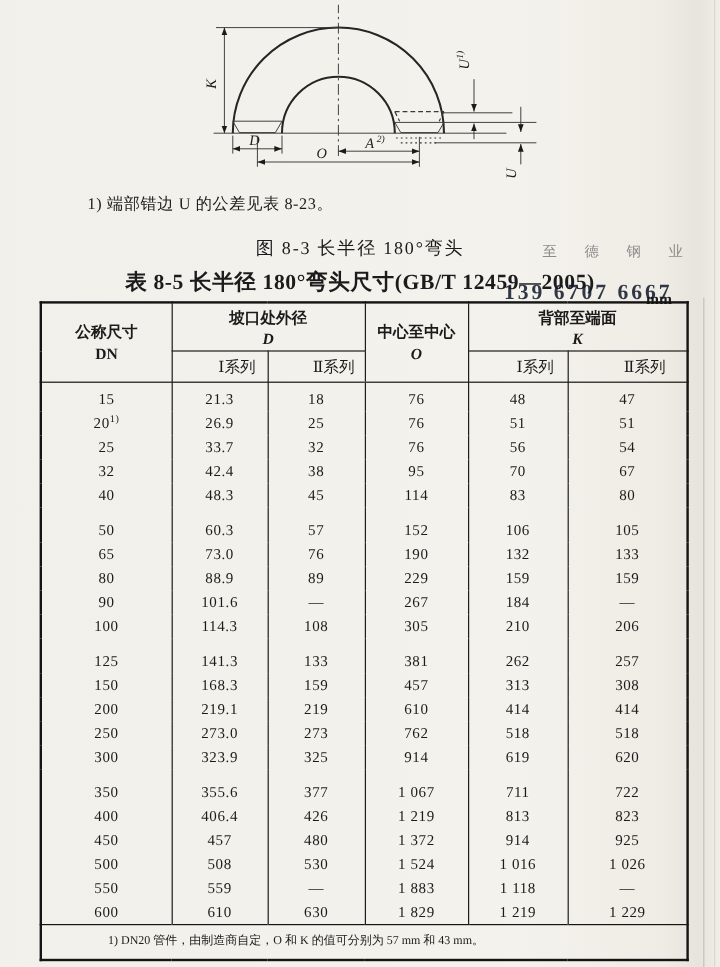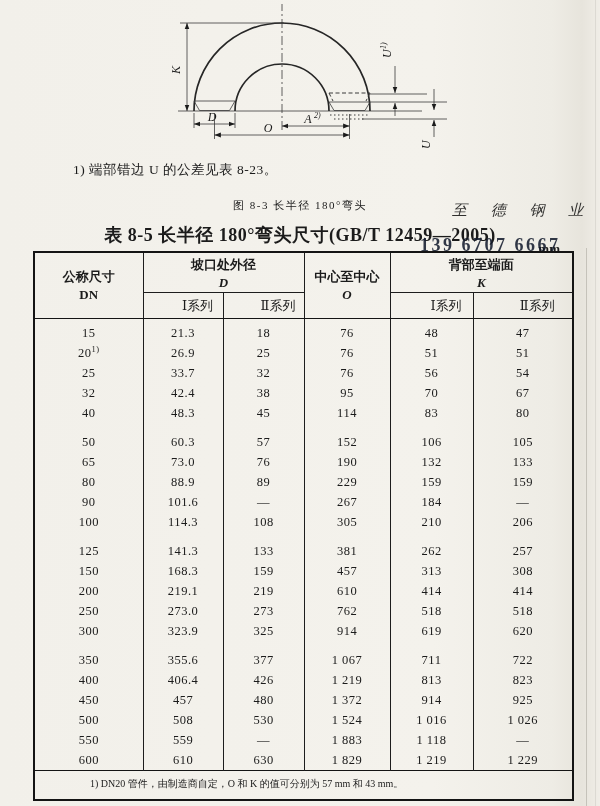--- a/index.html
+++ b/index.html
@@ -15,26 +15,26 @@
   .diagram svg{display:block;}
   .outline{fill:none;stroke:#262626;stroke-width:1.7;}
   .thin{fill:none;stroke:#3a3a3a;stroke-width:.8;}
   .dash{fill:none;stroke:#3a3a3a;stroke-width:1;stroke-dasharray:4 2.5;}
   .dots{fill:none;stroke:#3a3a3a;stroke-width:1;stroke-dasharray:1.5 2.5;}
   .cline{fill:none;stroke:#3a3a3a;stroke-width:.8;stroke-dasharray:9 3 2 3;}
   .dimtext{font-style:italic;font-size:12px;fill:#1b1b1b;font-family:"Liberation Serif",serif;}
   .suptext{font-style:italic;font-size:8px;fill:#1b1b1b;font-family:"Liberation Serif",serif;}
 
   .notes{position:absolute;left:55px;top:158px;font-size:13.5px;line-height:23px;letter-spacing:.5px;margin-left:18px;}
-  .fig-caption{position:absolute;left:0;top:198px;width:600px;text-align:center;font-size:11px;letter-spacing:1.5px;}
+  .fig-caption{position:absolute;left:0;top:198px;width:600px;text-align:center;font-size:15px;letter-spacing:1.5px;}
   .table-caption{position:absolute;left:0;top:223px;width:600px;text-align:center;font-size:18px;font-weight:bold;letter-spacing:.5px;}
   .unit-label{position:absolute;top:219px;right:40px;font-size:13px;font-weight:bold;margin-top:22px;}
 
   .watermark{position:absolute;left:420px;top:201px;width:170px;pointer-events:none;}
-  .watermark .wm1{font-size:15px;letter-spacing:10px;color:#000000;opacity:.8;margin-left:32px;white-space:nowrap;font-style:italic;}
+  .watermark .wm1{font-size:12px;letter-spacing:10px;color:#737373;opacity:.8;margin-left:32px;white-space:nowrap;}
   .watermark .wm2{font-size:18px;letter-spacing:2.5px;color:#0f172a;opacity:.85;margin-top:15px;white-space:nowrap;font-weight:bold;}
 
   table.dim-table{
     position:absolute;left:33px;top:251px;width:539px;
     border-collapse:collapse;table-layout:fixed;
     border:2px solid #141414;font-size:12.5px;
   }
   .dim-table th,.dim-table td{border-right:1px solid #1d1d1d;text-align:center;padding:0;font-weight:normal;}
   .dim-table th:last-child,.dim-table td:last-child{border-right:none;}
   .dim-table thead th{font-weight:bold;font-size:13px;vertical-align:middle;}

